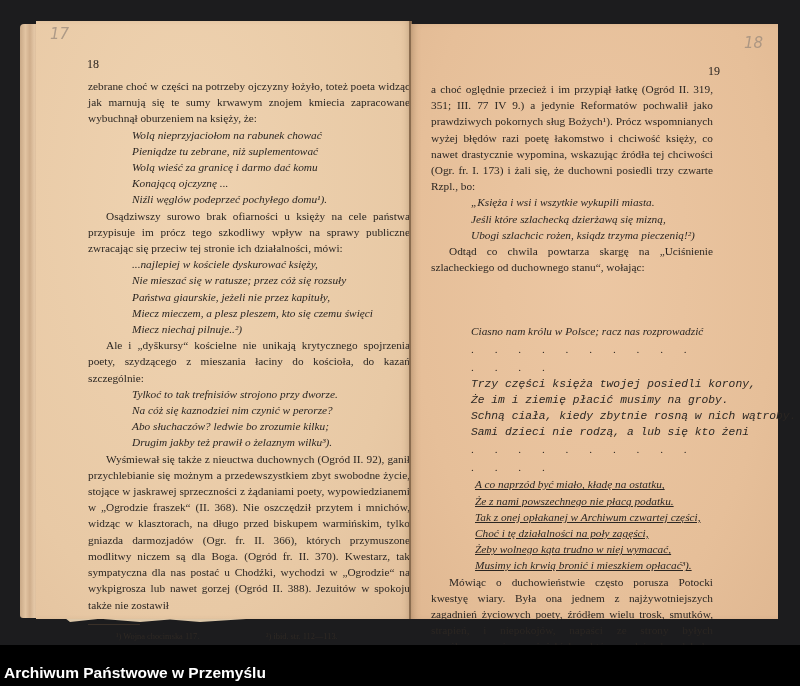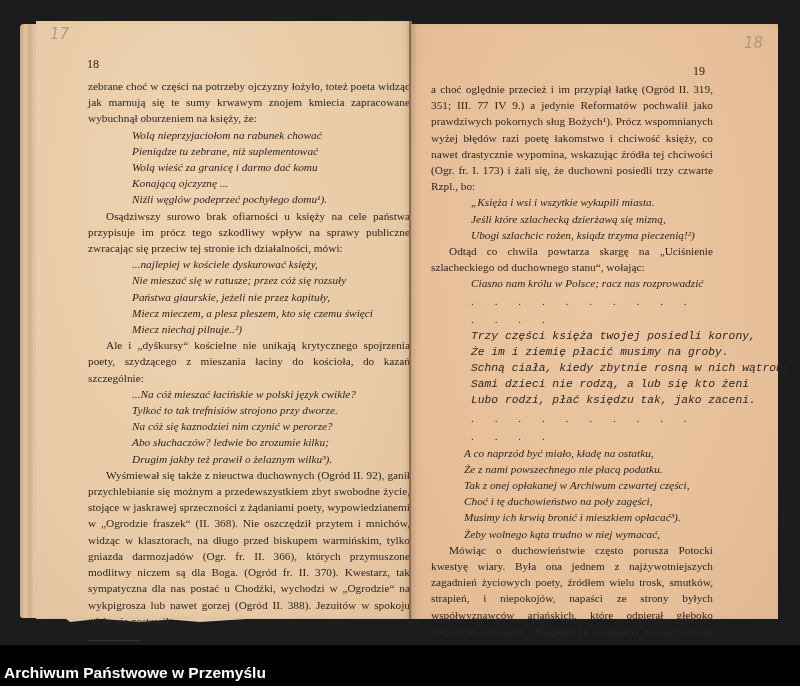--- a/index.html
+++ b/index.html
@@ -88,21 +88,20 @@
     <p class="ind">Osądziwszy surowo brak ofiarności u księży na cele państwa przypisuje im prócz tego szkodliwy wpływ na sprawy publiczne zwracając się przeciw tej stronie ich działalności, mówi:</p>
     <div class="verse">
       <div>...najlepiej w kościele dyskurować księży,</div>
       <div>Nie mieszać się w ratusze; przez cóż się rozsuły</div>
       <div>Państwa giaurskie, jeżeli nie przez kapituły,</div>
       <div>Miecz mieczem, a plesz pleszem, kto się czemu święci</div>
       <div>Miecz niechaj pilnuje..²)</div>
     </div>
     <p class="ind">Ale i „dyškursy“ kościelne nie unikają krytycznego spojrzenia poety, szydzącego z mieszania łaciny do kościoła, do kazań szczególnie:</p>
     <div class="verse">
-      <div>...Na cóż mieszać łacińskie w polski język cwikle?</div>
       <div>Tylkoć to tak trefnisiów strojono przy dworze.</div>
       <div>Na cóż się kaznodziei nim czynić w perorze?</div>
       <div>Abo słuchaczów? ledwie bo zrozumie kilku;</div>
       <div>Drugim jakby też prawił o żelaznym wilku³).</div>
     </div>
     <p class="ind">Wyśmiewał się także z nieuctwa duchownych (Ogród II. 92), ganił przychlebianie się możnym a przedewszystkiem zbyt swobodne życie, stojące w jaskrawej sprzeczności z żądaniami poety, wypowiedzianemi w „Ogrodzie fraszek“ (II. 368). Nie oszczędził przytem i mnichów, widząc w klasztorach, na długo przed biskupem warmińskim, tylko gniazda darmozjadów (Ogr. fr. II. 366), których przymuszone modlitwy niczem są dla Boga. (Ogród fr. II. 370). Kwestarz, tak sympatyczna dla nas postać u Chodźki, wychodzi w „Ogrodzie“ na wykpigrosza lub nawet gorzej (Ogród II. 388). Jezuitów w spokoju także nie zostawił</p>
 
     <div class="rule"></div>
     <div class="fn">
       <div class="row" style="padding-left:28px;">
@@ -111,49 +110,48 @@
       </div>
       <p class="ind">³) „Moralia“ vide Sp. r. II. 97. tamże więcej przyczynków do tego, wszystkie drwiące z łaciny kościelnej, niezrozumiałej często nawet dla tych, którzy jej przy nabożeństwie używają. Por. Jovialites: Sol in cancro.</p>
     </div>
   </div>
 </div>
 
 <div class="gutter"></div>
 
 <div class="page-right">
   <div class="pencil" style="left:333px;top:10px;">18</div>
-  <div class="pnum" style="left:282px;top:40px;">19</div>
+  <div class="pnum" style="left:297px;top:40px;">19</div>
 
   <div class="text" style="left:20px;top:57px;width:282px;">
     <p>a choć oględnie przecież i im przypiął łatkę (Ogród II. 319, 351; III. 77 IV 9.) a jedynie Reformatów pochwalił jako prawdziwych pokornych sług Bożych¹). Prócz wspomnianych wyżej błędów razi poetę łakomstwo i chciwość księży, co nawet drastycznie wypomina, wskazując źródła tej chciwości (Ogr. fr. I. 173) i żali się, że duchowni posiedli trzy czwarte Rzpl., bo:</p>
     <div class="verse" style="margin-left:40px;">
       <div>„Księża i wsi i wszytkie wykupili miasta.</div>
       <div>Jeśli które szlachecką dzierżawą się mizną,</div>
       <div>Ubogi szlachcic rożen, ksiądz trzyma pieczenią!²)</div>
     </div>
     <p class="ind">Odtąd co chwila powtarza skargę na „Uciśnienie szlacheckiego od duchownego stanu“, wołając:</p>
-    <div class="verse" style="margin-left:40px;">
+    <div class="verse" style="margin-left:40px;margin-top:48px;">
       <div>Ciasno nam królu w Polsce; racz nas rozprowadzić</div>
     </div>
     <div class="dots" style="margin-left:40px;">. . . . . . . . . . . . . .</div>
     <div class="verse" style="margin-left:40px;font-family:Liberation Mono, monospace;">
       <div>Trzy części księża twojej posiedli korony,</div>
       <div>Że im i ziemię płacić musimy na groby.</div>
       <div>Schną ciała, kiedy zbytnie rosną w nich wątroby.</div>
       <div>Sami dzieci nie rodzą, a lub się kto żeni</div>
-      <div>Lubo rodzi, płać księdzu tak, jako zaceni.</div>
     </div>
     <div class="dots" style="margin-left:40px;">. . . . . . . . . . . . . .</div>
-    <div class="verse" style="margin-left:33px;">
+    <div class="verse" style="margin-left:44px;text-decoration:underline;">
       <div>A co naprzód być miało, kładę na ostatku,</div>
       <div>Że z nami powszechnego nie płacą podatku.</div>
       <div>Tak z onej opłakanej w Archiwum czwartej części,</div>
-      <div>Choć i tę duchowieństwo na poły zagęści,</div>
+      <div>Choć i tę działalności na poły zagęści,</div>
+      <div>Żeby wolnego kąta trudno w niej wymacać,</div>
       <div>Musimy ich krwią bronić i mieszkiem opłacać³).</div>
-      <div>Żeby wolnego kąta trudno w niej wymacać,</div>
     </div>
     <p class="ind">Mówiąc o duchowieństwie często porusza Potocki kwestyę wiary. Była ona jednem z najżywotniejszych zagadnień życiowych poety, źródłem wielu trosk, smutków, strapień, i niepokojów, napaści ze strony byłych współwyznawców arjańskich, które odpierał głęboko odczutym wierszem: „Respons na wyuzdany wiersz jednego pseudo-apostoła“⁴) Najwięcej jednak</p>
 
     <div class="rule"></div>
     <div class="fn">
       <p class="ind">¹) Ogród fr. II 27, 378, 469; „Moralia“ vide Sp. r. II. 104, tamże napaść na Jezuitów.   ²) Ogród III. 220, o tem również III. 250.</p>
 
     </div>
   </div>
 </div>

